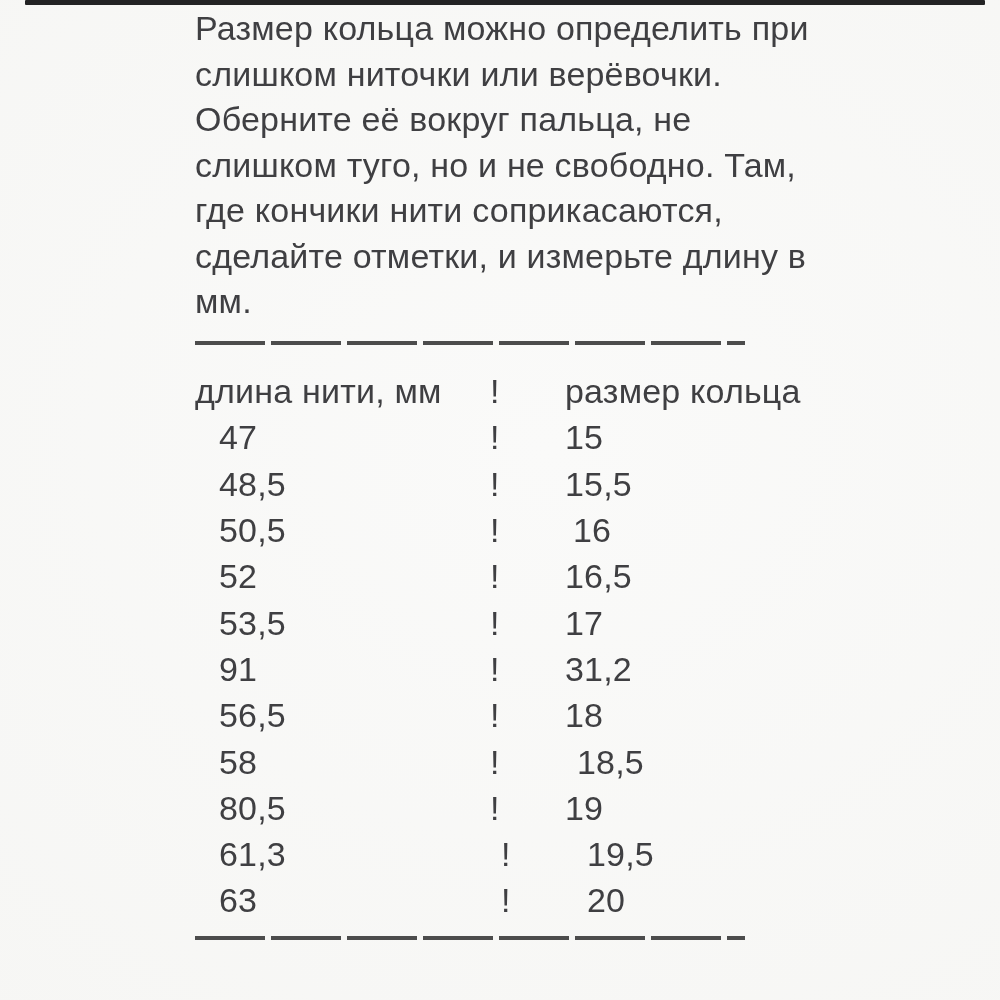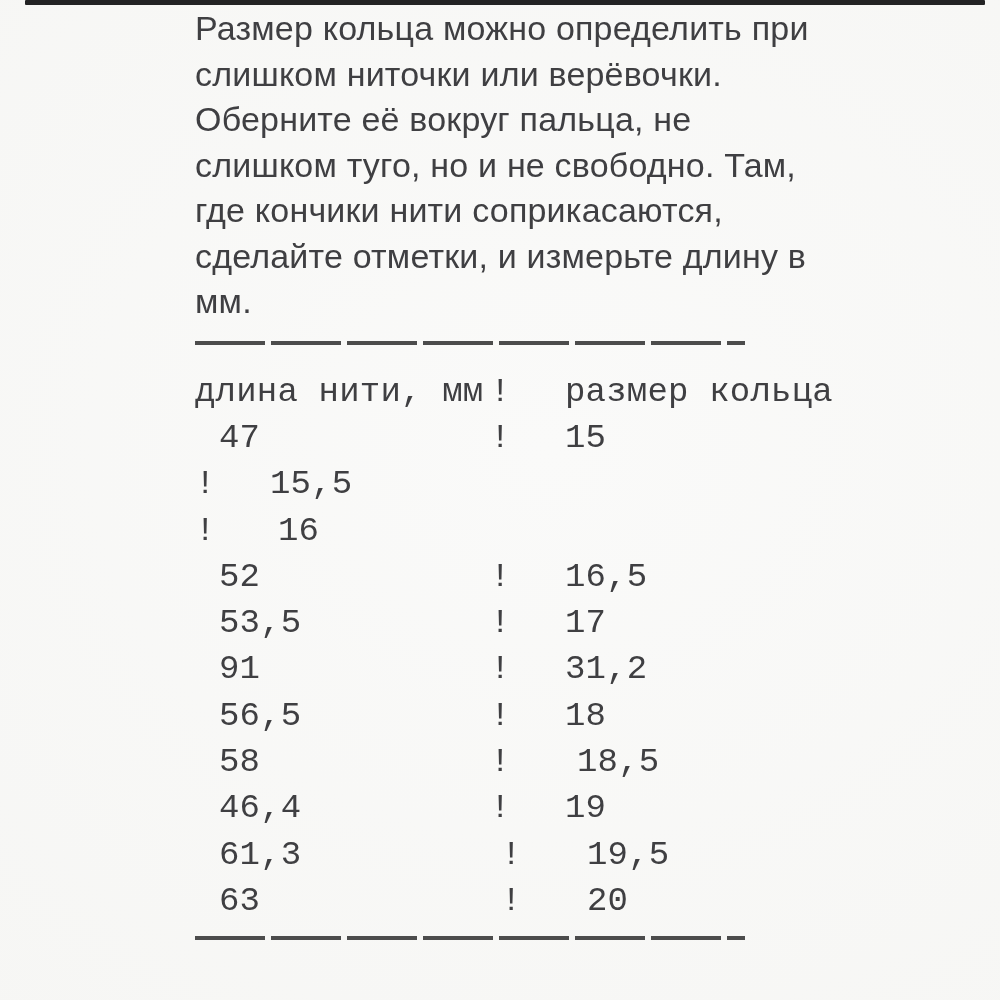--- a/index.html
+++ b/index.html
@@ -33,21 +33,21 @@
     line-height: 45.5px;
     letter-spacing: 0.2px;
     white-space: nowrap;
   }
   .divider {
     width: 550px; height: 4px;
     margin-top: 16px;
     background: repeating-linear-gradient(90deg, #4c4c4c 0 70px, rgba(0,0,0,0) 70px 76px);
   }
   .divider.bottom { margin-top: 12px; }
-  .ring-table { margin-top: 24px; font-family: Liberation Mono, monospace; }
+  .ring-table { margin-top: 24px; }
   .trow {
     height: 46.3px;
     display: flex;
     align-items: center;
     font-size: 34px;
     letter-spacing: 0.2px;
   }
   .c1 { width: 295px; padding-left: 24px; box-sizing: border-box; }
   .trow.header .c1 { padding-left: 0; }
   .cb { width: 75px; box-sizing: border-box; }
@@ -82,24 +82,26 @@
         <span class="c1">длина нити, мм</span>
         <span class="cb">!</span>
         <span class="c2">размер кольца</span>
       </div>
       <div class="trow">
         <span class="c1">47</span>
         <span class="cb">!</span>
         <span class="c2">15</span>
       </div>
       <div class="trow">
+        <span class="c1">48,5</span>
         <span class="cb">!</span>
         <span class="c2">15,5</span>
       </div>
       <div class="trow">
+        <span class="c1">50,5</span>
         <span class="cb">!</span>
         <span class="c2">16</span>
       </div>
       <div class="trow">
         <span class="c1">52</span>
         <span class="cb">!</span>
         <span class="c2">16,5</span>
       </div>
       <div class="trow">
         <span class="c1">53,5</span>
@@ -115,21 +117,21 @@
         <span class="c1">56,5</span>
         <span class="cb">!</span>
         <span class="c2">18</span>
       </div>
       <div class="trow">
         <span class="c1">58</span>
         <span class="cb">!</span>
         <span class="c2">18,5</span>
       </div>
       <div class="trow">
-        <span class="c1">46,4</span>
+        <span class="c1">80,5</span>
         <span class="cb">!</span>
         <span class="c2">19</span>
       </div>
       <div class="trow">
         <span class="c1">61,3</span>
         <span class="cb">!</span>
         <span class="c2">19,5</span>
       </div>
       <div class="trow">
         <span class="c1">63</span>

